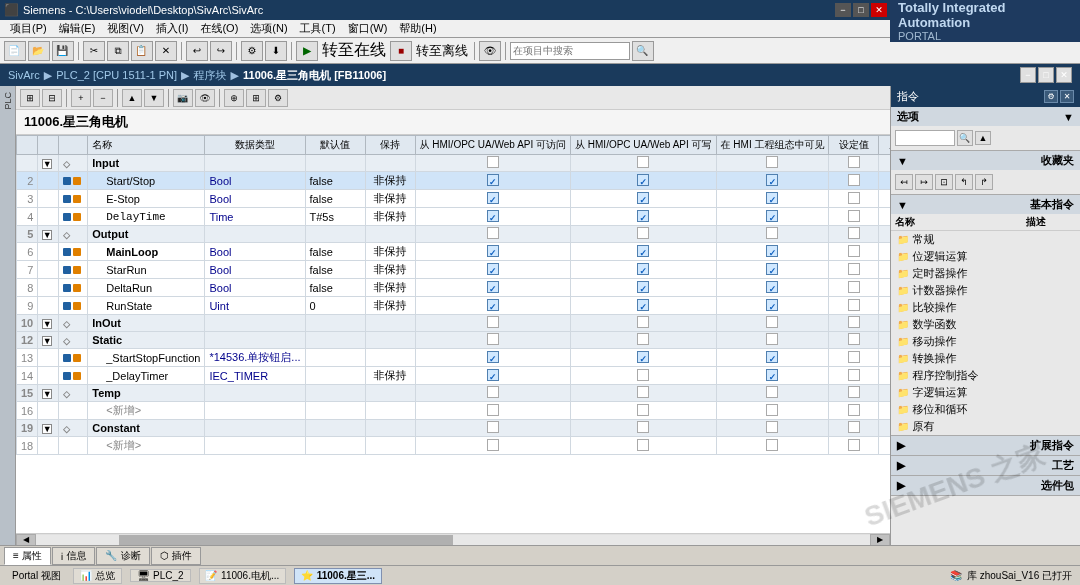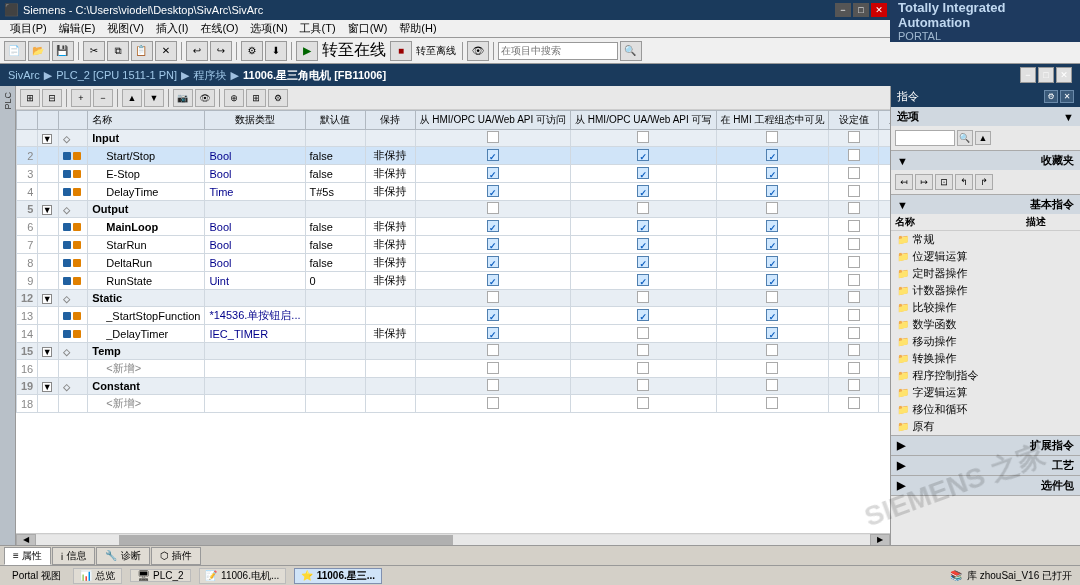--- a/index.html
+++ b/index.html
@@ -131,21 +131,21 @@
   <div class="tb-sep"></div>
   <div class="tb-btn">↩</div>
   <div class="tb-btn">↪</div>
   <div class="tb-sep"></div>
   <div class="tb-btn">⚙</div>
   <div class="tb-btn">⬇</div>
   <div class="tb-sep"></div>
   <div class="tb-btn" style="color:#006600;font-weight:bold;">▶</div>
   <span style="font-size:16px;padding:0 2px;">转至在线</span>
   <div class="tb-btn" style="color:#990000;font-weight:bold;">■</div>
-  <span style="font-size:10px;padding:0 2px;font-family:Liberation Serif, serif;">转至离线</span>
+  <span style="font-size:13px;padding:0 2px;font-family:Liberation Serif, serif;">转至离线</span>
   <div class="tb-sep"></div>
   <div class="tb-btn">👁</div>
   <div class="tb-sep"></div>
   <input class="tb-input" type="text" placeholder="在项目中搜索" style="">
   <div class="tb-btn">🔍</div>
 </div>
 
 <div class="breadcrumb-bar">
   <span style="color:#a0c8e8;cursor:pointer;">SivArc</span>
   <span class="bc-arrow">▶</span>
@@ -180,20 +180,23 @@
       <div class="fb-tb-btn">▼</div>
       <div class="tb-sep"></div>
       <div class="fb-tb-btn">📷</div>
       <div class="fb-tb-btn">👁</div>
       <div class="tb-sep"></div>
       <div class="fb-tb-btn">⊕</div>
       <div class="fb-tb-btn">⊞</div>
       <div class="fb-tb-btn">⚙</div>
     </div>
 
+    <div style="padding:3px 8px;font-size:13px;font-weight:bold;border-bottom:1px solid #ccc;background:#f5f5f5;">
+      <span>11006.星三角电机</span>
+    </div>
 
     <div class="table-container">
       <table class="block-table">
         <thead>
           <tr>
             <th style="width:24px;"></th>
             <th style="width:16px;"></th>
             <th style="width:14px;"></th>
             <th class="left-align col-name">名称</th>
             <th class="col-type">数据类型</th>
@@ -250,21 +253,21 @@
       <td style="text-align:center;"><div class="cb-blue" style="display:inline-block;"></div></td>
       <td style="text-align:center;"><div class="cb-blue" style="display:inline-block;"></div></td>
       <td style="text-align:center;"><div class="cb-empty" style="display:inline-block;"></div></td>
       <td style="text-align:center;"></td>
 
     </tr>
             <tr>
       <td class="row-num" style="color:#888;text-align:right;padding-right:4px;">4</td>
       <td></td>
       <td><span style="display:inline-block;width:8px;height:8px;background:#2060a0;margin-right:2px;border-radius:1px;"></span><span style="display:inline-block;width:8px;height:8px;background:#e08000;margin-right:2px;border-radius:1px;"></span></td>
-      <td style="padding-left:18px;">DelayTime</td>
+      <td style="padding-left:18px;font-family:Liberation Mono, monospace;">DelayTime</td>
       <td style="color:#00008b;">Time</td>
       <td>T#5s</td>
       <td style="text-align:center;">非保持</td>
       <td style="text-align:center;"><div class="cb-blue" style="display:inline-block;"></div></td>
       <td style="text-align:center;"><div class="cb-blue" style="display:inline-block;"></div></td>
       <td style="text-align:center;"><div class="cb-blue" style="display:inline-block;"></div></td>
       <td style="text-align:center;"><div class="cb-empty" style="display:inline-block;"></div></td>
       <td style="text-align:center;"></td>
 
     </tr>
@@ -332,20 +335,35 @@
       <td class="row-num" style="color:#888;text-align:right;padding-right:4px;">9</td>
       <td></td>
       <td><span style="display:inline-block;width:8px;height:8px;background:#2060a0;margin-right:2px;border-radius:1px;"></span><span style="display:inline-block;width:8px;height:8px;background:#e08000;margin-right:2px;border-radius:1px;"></span></td>
       <td style="padding-left:18px;">RunState</td>
       <td style="color:#00008b;">Uint</td>
       <td>0</td>
       <td style="text-align:center;">非保持</td>
       <td style="text-align:center;"><div class="cb-blue" style="display:inline-block;"></div></td>
       <td style="text-align:center;"><div class="cb-blue" style="display:inline-block;"></div></td>
       <td style="text-align:center;"><div class="cb-blue" style="display:inline-block;"></div></td>
+      <td style="text-align:center;"><div class="cb-empty" style="display:inline-block;"></div></td>
+      <td style="text-align:center;"></td>
+
+    </tr>
+            <tr class="group-row">
+      <td class="row-num" style="color:#888;text-align:right;padding-right:4px;">10</td>
+      <td><span class="expand-collapse">▼</span></td>
+      <td><span style="color:#888;font-size:9px;">◇</span></td>
+      <td style="">InOut</td>
+      <td style=""></td>
+      <td></td>
+      <td></td>
+      <td style="text-align:center;"><div class="cb-empty" style="display:inline-block;"></div></td>
+      <td style="text-align:center;"><div class="cb-empty" style="display:inline-block;"></div></td>
+      <td style="text-align:center;"><div class="cb-empty" style="display:inline-block;"></div></td>
       <td style="text-align:center;"><div class="cb-empty" style="display:inline-block;"></div></td>
       <td style="text-align:center;"></td>
 
     </tr>
             <tr class="group-row">
       <td class="row-num" style="color:#888;text-align:right;padding-right:4px;">12</td>
       <td><span class="expand-collapse">▼</span></td>
       <td><span style="color:#888;font-size:9px;">◇</span></td>
       <td style="">Static</td>
       <td style=""></td>

